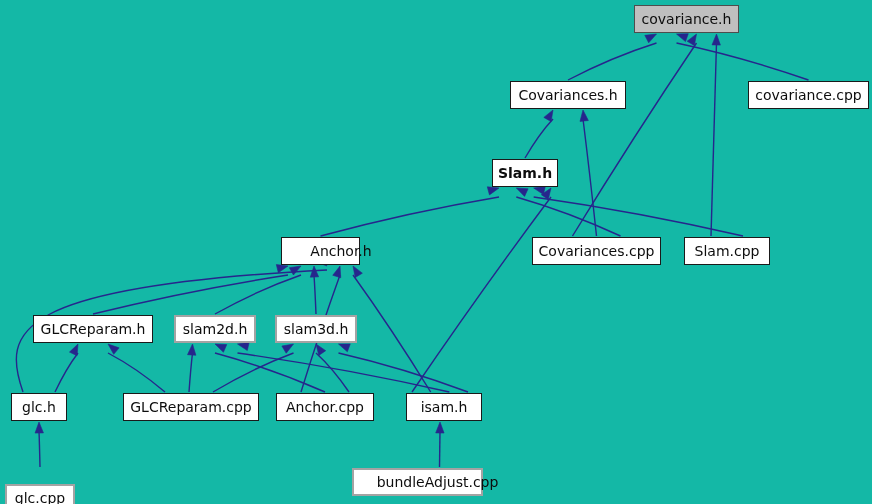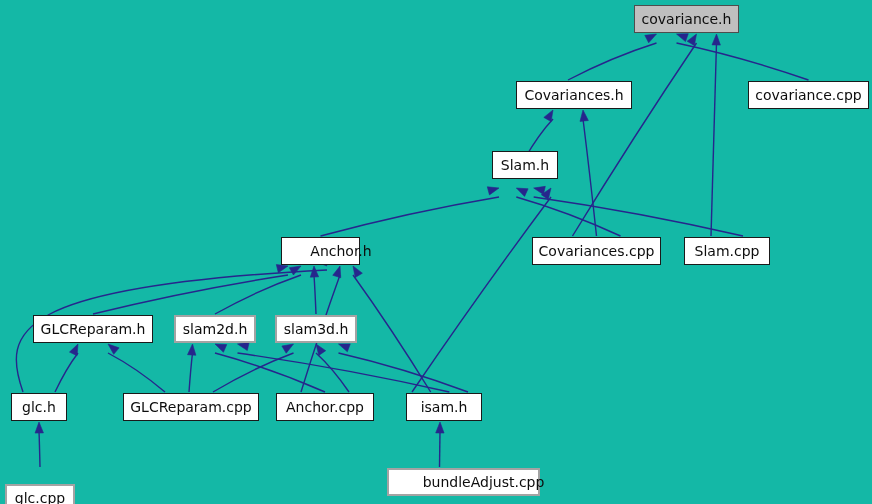--- a/index.html
+++ b/index.html
@@ -70,27 +70,27 @@
       <polygon points="338.5,344 350.27398598630646,343.8848740070215 347.35456457945645,351.76122967758556" class="arrow"></polygon>
       <path d="M 40 467 Q 39.5 444.5 39 431" class="edge"></path>
       <polygon points="39,422 43.443347457029375,432.9039746595501 35.045420763243854,433.09059525274535" class="arrow"></polygon>
       <path d="M 439.5 467 Q 439.75 444.5 440 431" class="edge"></path>
       <polygon points="440,422 444.07752608640465,433.0459848367943 435.67804455691714,432.95265726424446" class="arrow"></polygon>
     </svg>
   <div id="nodes">
       <div class="node-box current" style="left: 634px; top: 5px; width: 105px; height: 28px;">
         <span class="node-label">covariance.h</span>
       </div>
-      <div class="node-box" style="left: 510px; top: 81px; width: 116px; height: 28px; margin-left: 6px;">
+      <div class="node-box" style="left: 510px; top: 81px; width: 116px; height: 28px;">
         <span class="node-label">Covariances.h</span>
       </div>
       <div class="node-box" style="left: 748px; top: 81px; width: 121px; height: 28px; text-align: right;">
         <span class="node-label">covariance.cpp</span>
       </div>
-      <div class="node-box" style="left: 492px; top: 151px; width: 66px; height: 28px;">
+      <div class="node-box" style="left: 492px; top: 159px; width: 66px; height: 28px; font-weight: bold;">
         <span class="node-label">Slam.h</span>
       </div>
       <div class="node-box" style="left: 281px; top: 237px; width: 79px; height: 28px; padding-left: 41px;">
         <span class="node-label">Anchor.h</span>
       </div>
       <div class="node-box" style="left: 532px; top: 237px; width: 129px; height: 28px;">
         <span class="node-label">Covariances.cpp</span>
       </div>
       <div class="node-box" style="left: 684px; top: 237px; width: 86px; height: 28px;">
         <span class="node-label">Slam.cpp</span>
@@ -112,17 +112,17 @@
       </div>
       <div class="node-box" style="left: 276px; top: 393px; width: 98px; height: 28px;">
         <span class="node-label">Anchor.cpp</span>
       </div>
       <div class="node-box" style="left: 406px; top: 393px; width: 76px; height: 28px;">
         <span class="node-label">isam.h</span>
       </div>
       <div class="node-box thick" style="left: 5px; top: 468px; width: 70px; height: 28px; margin-top: 16px;">
         <span class="node-label">glc.cpp</span>
       </div>
-      <div class="node-box thick" style="left: 387px; top: 468px; width: 153px; height: 28px; padding-left: 40px;">
+      <div class="node-box thick" style="left: 352px; top: 468px; width: 131px; height: 28px; padding-left: 40px;">
         <span class="node-label">bundleAdjust.cpp</span>
       </div>
     </div>
 </div>
 
 </body></html>

